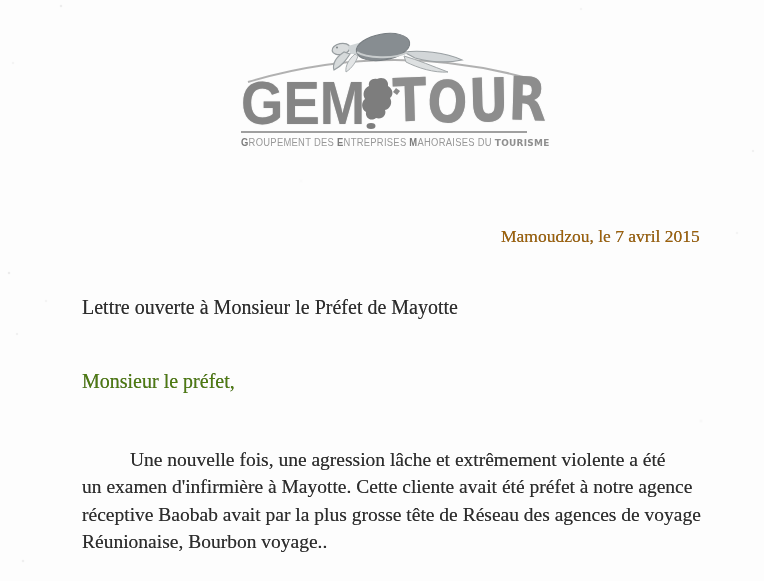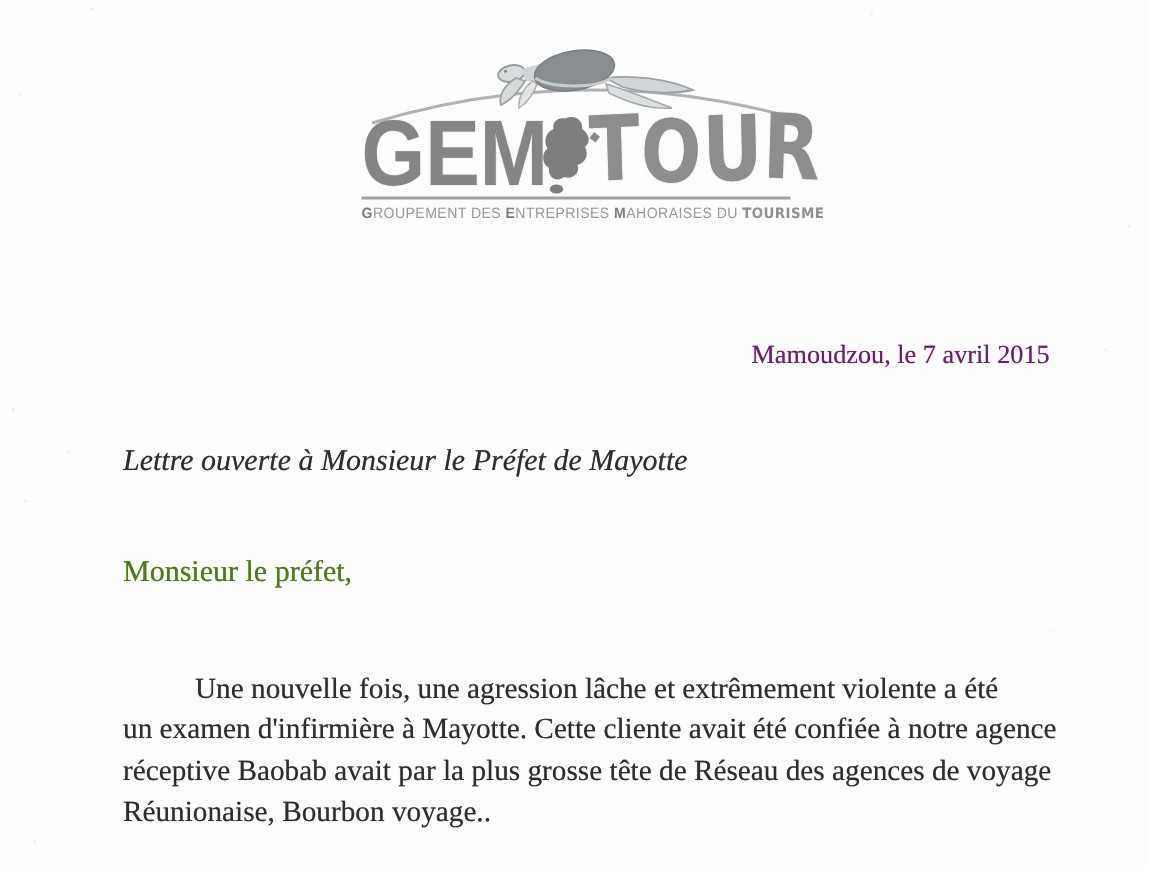--- a/index.html
+++ b/index.html
@@ -46,26 +46,26 @@
   .logo-subtitle{
     position:absolute;left:241px;top:137px;white-space:pre;
     font-family:"Liberation Sans", sans-serif;font-size:10px;
     letter-spacing:0.3px;color:#989898;
     transform:scaleX(0.94);transform-origin:left top;
   }
   .logo-subtitle .sb{font-weight:700;color:#7c7c7c;}
   .logo-subtitle .sbrush{font-weight:600;color:#8f8f8f;font-family:"DejaVu Sans", sans-serif;font-size:9.5px;}
   
   .dateline{
-    position:absolute;left:501px;top:226px;font-size:17.5px;color:#701a75;
+    position:absolute;left:501px;top:226px;font-size:17.5px;color:#a16207;
     white-space:nowrap;text-shadow:0 0 .5px rgba(60,60,60,.7);
   }
   .subject{
     position:absolute;left:82px;top:296px;font-size:20px;color:#2d2d2d;
-    white-space:nowrap;text-shadow:0 0 .5px rgba(60,60,60,.7);font-style:italic;
+    white-space:nowrap;text-shadow:0 0 .5px rgba(60,60,60,.7);
   }
   .salutation{
     position:absolute;left:82px;top:370px;font-size:20px;color:#4d7c0f;
     white-space:nowrap;text-shadow:0 0 .5px rgba(60,60,60,.7);
   }
   .body-block{
     position:absolute;left:82px;top:446px;width:640px;font-size:19.5px;
     line-height:27.4px;color:#2d2d2d;text-shadow:0 0 .5px rgba(60,60,60,.7);
   }
   .body-line{white-space:nowrap;}
@@ -109,18 +109,18 @@
   <div class="logo-subtitle"><span class="sb">G</span><span class="sr">ROUPEMENT DES </span><span class="sb">E</span><span class="sr">NTREPRISES </span><span class="sb">M</span><span class="sr">AHORAISES DU </span><span class="sbrush">TOURISME</span></div>
 
   <div class="dateline">Mamoudzou, le 7 avril 2015</div>
 
   <div class="subject">Lettre ouverte à Monsieur le Préfet de Mayotte</div>
 
   <div class="salutation">Monsieur le préfet,</div>
 
   <div class="body-block">
     <div class="body-line indent">Une nouvelle fois, une agression lâche et extrêmement violente a été</div>
-    <div class="body-line">un examen d'infirmière à Mayotte. Cette cliente avait été confiée à notre agence</div>
+    <div class="body-line">un examen d'infirmière à Mayotte. Cette cliente avait été préfet à notre agence</div>
     <div class="body-line">réceptive Baobab avait par la plus grosse tête de Réseau des agences de voyage</div>
     <div class="body-line">Réunionaise, Bourbon voyage..</div>
   </div>
 
 </div>
 
 </body></html>

